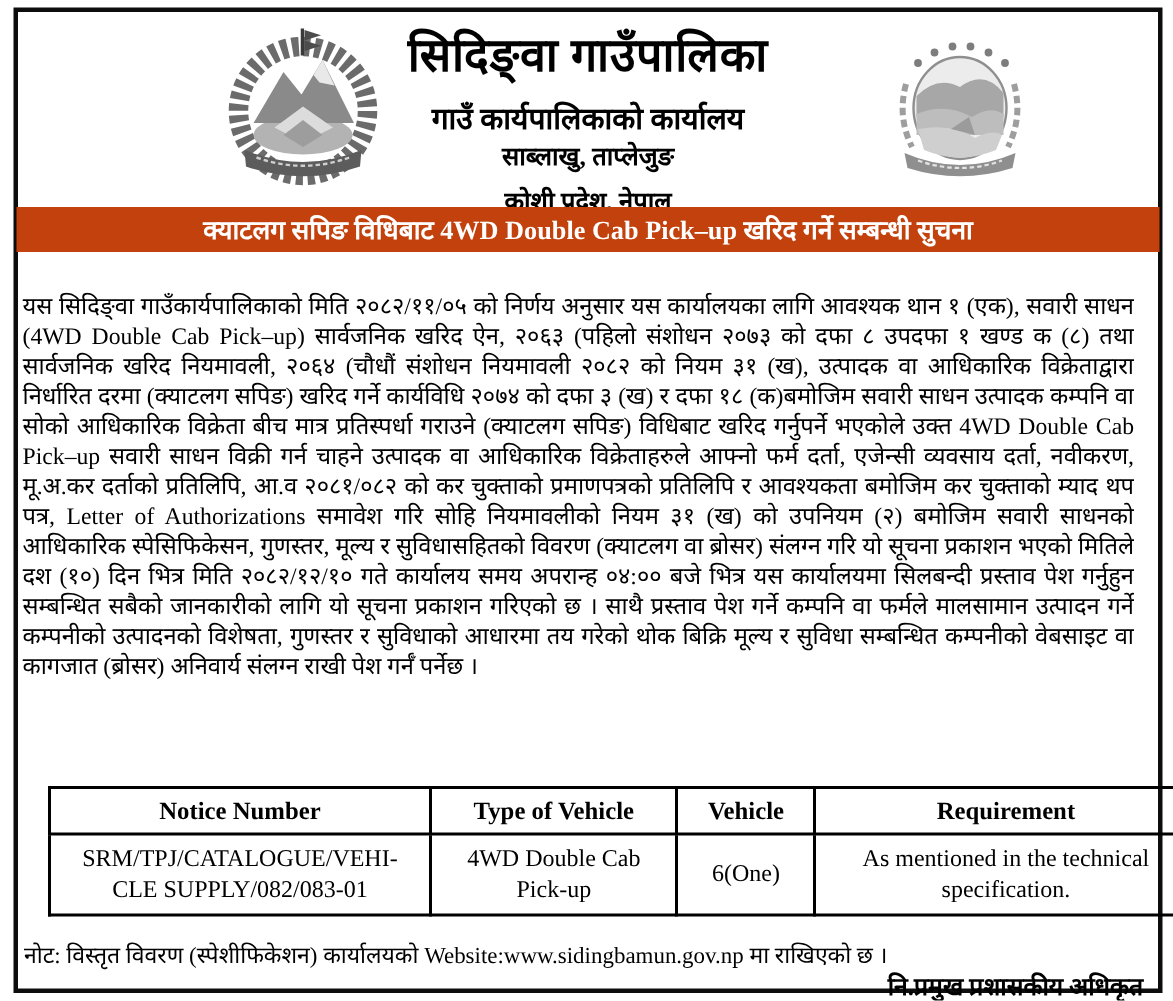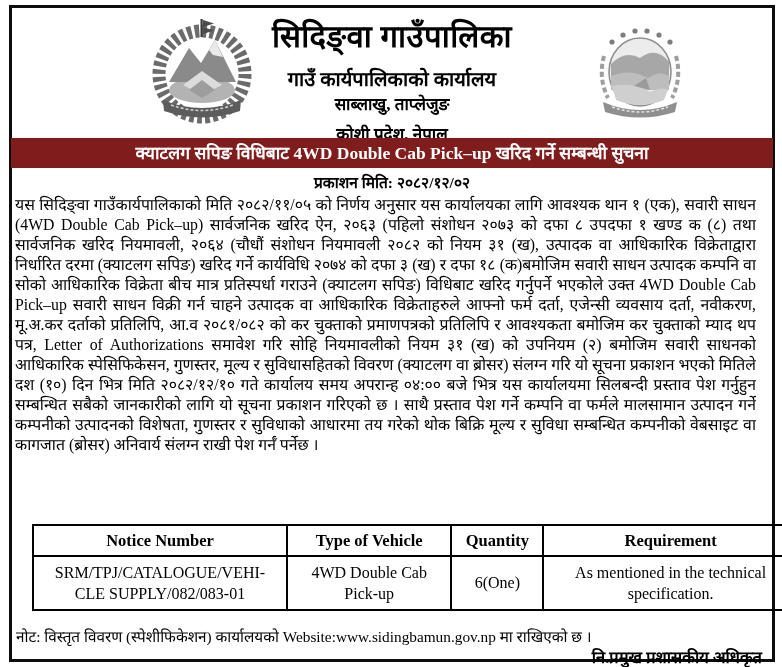--- a/index.html
+++ b/index.html
@@ -18,21 +18,21 @@
   .office-name{font-size:20px;font-weight:bold;margin-top:9px;text-align:center;}
   .addr-line{font-size:17px;font-weight:bold;margin-top:0;}
   .prov-line{font-size:17px;font-weight:bold;margin-top:7px;}
   .logo{position:absolute;}
   .logo.left{left:134px;top:8px;width:112px;height:108px;}
   .logo.right{left:578px;top:18px;width:100px;height:98px;}
   .logo svg{width:100%;height:100%;display:block;}
   
   .title-band{
     position:absolute;top:130px;left:-1px;right:-1px;height:30px;
-    background:#7f1d1d;color:#ffffff;font-weight:bold;font-size:17.5px;
+    background:#c2410c;color:#ffffff;font-weight:bold;font-size:17.5px;
     line-height:30px;text-align:center;white-space:nowrap;overflow:hidden;
   }
   .pub-date{
     position:absolute;top:163px;left:0;right:0;text-align:center;
     font-weight:bold;font-size:15.5px;
   }
   
   .body-text{
     position:absolute;top:187px;left:3px;right:16px;height:327px;
     font-size:15.8px;line-height:20px;text-align:justify;overflow:hidden;
@@ -102,36 +102,35 @@
       <path d="M21 50 Q40 42 58 52 Q70 44 79 50 L79 64 L21 64 Z" fill="#bdbdbd"></path>
       <path d="M22 60 Q45 56 60 66 Q72 60 78 64 L74 74 Q50 84 26 74 Z" fill="#cfcfcf"></path>
       <path d="M44 60 L56 52 L60 64 Z" fill="#9b9b9b"></path>
       <path d="M13 76 Q50 92 87 76 L85 86 Q50 97 15 86 Z" fill="#8f8f8f"></path>
       <path d="M22 81 Q50 91 78 81" fill="none" stroke="#e3e3e3" stroke-width="1.5" stroke-dasharray="3 2"></path>
     </svg>
   </div>
 
   <div class="title-band">क्याटलग सपिङ विधिबाट 4WD Double Cab Pick–up खरिद गर्ने सम्बन्धी सुचना</div>
 
-  <div class="pub-date">प्रकाशन मिति: २०८२/१२/०२</div>
 
   <div class="body-text">यस सिदिङ्वा गाउँकार्यपालिकाको मिति २०८२/११/०५ को निर्णय अनुसार यस कार्यालयका लागि आवश्यक थान १ (एक), सवारी साधन (4WD Double Cab Pick–up) सार्वजनिक खरिद ऐन, २०६३ (पहिलो संशोधन २०७३ को दफा ८ उपदफा १ खण्ड क (८) तथा सार्वजनिक खरिद नियमावली, २०६४ (चौधौं संशोधन नियमावली २०८२ को नियम ३१ (ख), उत्पादक वा आधिकारिक विक्रेताद्वारा निर्धारित दरमा (क्याटलग सपिङ) खरिद गर्ने कार्यविधि २०७४ को दफा ३ (ख) र दफा १८ (क)बमोजिम सवारी साधन उत्पादक कम्पनि वा सोको आधिकारिक विक्रेता बीच मात्र प्रतिस्पर्धा गराउने (क्याटलग सपिङ) विधिबाट खरिद गर्नुपर्ने भएकोले उक्त 4WD Double Cab Pick–up सवारी साधन विक्री गर्न चाहने उत्पादक वा आधिकारिक विक्रेताहरुले आफ्नो फर्म दर्ता, एजेन्सी व्यवसाय दर्ता, नवीकरण, मू.अ.कर दर्ताको प्रतिलिपि, आ.व २०८१/०८२ को कर चुक्ताको प्रमाणपत्रको प्रतिलिपि र आवश्यकता बमोजिम कर चुक्ताको म्याद थप पत्र, Letter of Authorizations समावेश गरि सोहि नियमावलीको नियम ३१ (ख) को उपनियम (२) बमोजिम सवारी साधनको आधिकारिक स्पेसिफिकेसन, गुणस्तर, मूल्य र सुविधासहितको विवरण (क्याटलग वा ब्रोसर) संलग्न गरि यो सूचना प्रकाशन भएको मितिले दश (१०) दिन भित्र मिति २०८२/१२/१० गते कार्यालय समय अपरान्ह ०४:०० बजे भित्र यस कार्यालयमा सिलबन्दी प्रस्ताव पेश गर्नुहुन सम्बन्धित सबैको जानकारीको लागि यो सूचना प्रकाशन गरिएको छ । साथै प्रस्ताव पेश गर्ने कम्पनि वा फर्मले मालसामान उत्पादन गर्ने कम्पनीको उत्पादनको विशेषता, गुणस्तर र सुविधाको आधारमा तय गरेको थोक बिक्रि मूल्य र सुविधा सम्बन्धित कम्पनीको वेबसाइट वा कागजात (ब्रोसर) अनिवार्य संलग्न राखी पेश गर्नँ पर्नेछ ।</div>
 
   <table class="notice-table">
     <colgroup>
       <col class="col-notice">
         <col class="col-type">
         <col class="col-qty">
         <col class="col-req">
     </colgroup>
     <thead>
       <tr>
         <th>Notice Number</th>
         <th>Type of Vehicle</th>
-        <th>Quantity</th>
+        <th>Vehicle</th>
         <th>Requirement</th>
       </tr>
     </thead>
     <tbody>
       <tr>
         <td>
           <div>SRM/TPJ/CATALOGUE/VEHI-</div>
           <div>CLE SUPPLY/082/083-01</div>
         </td>
         <td>4WD Double Cab Pick-up</td>

